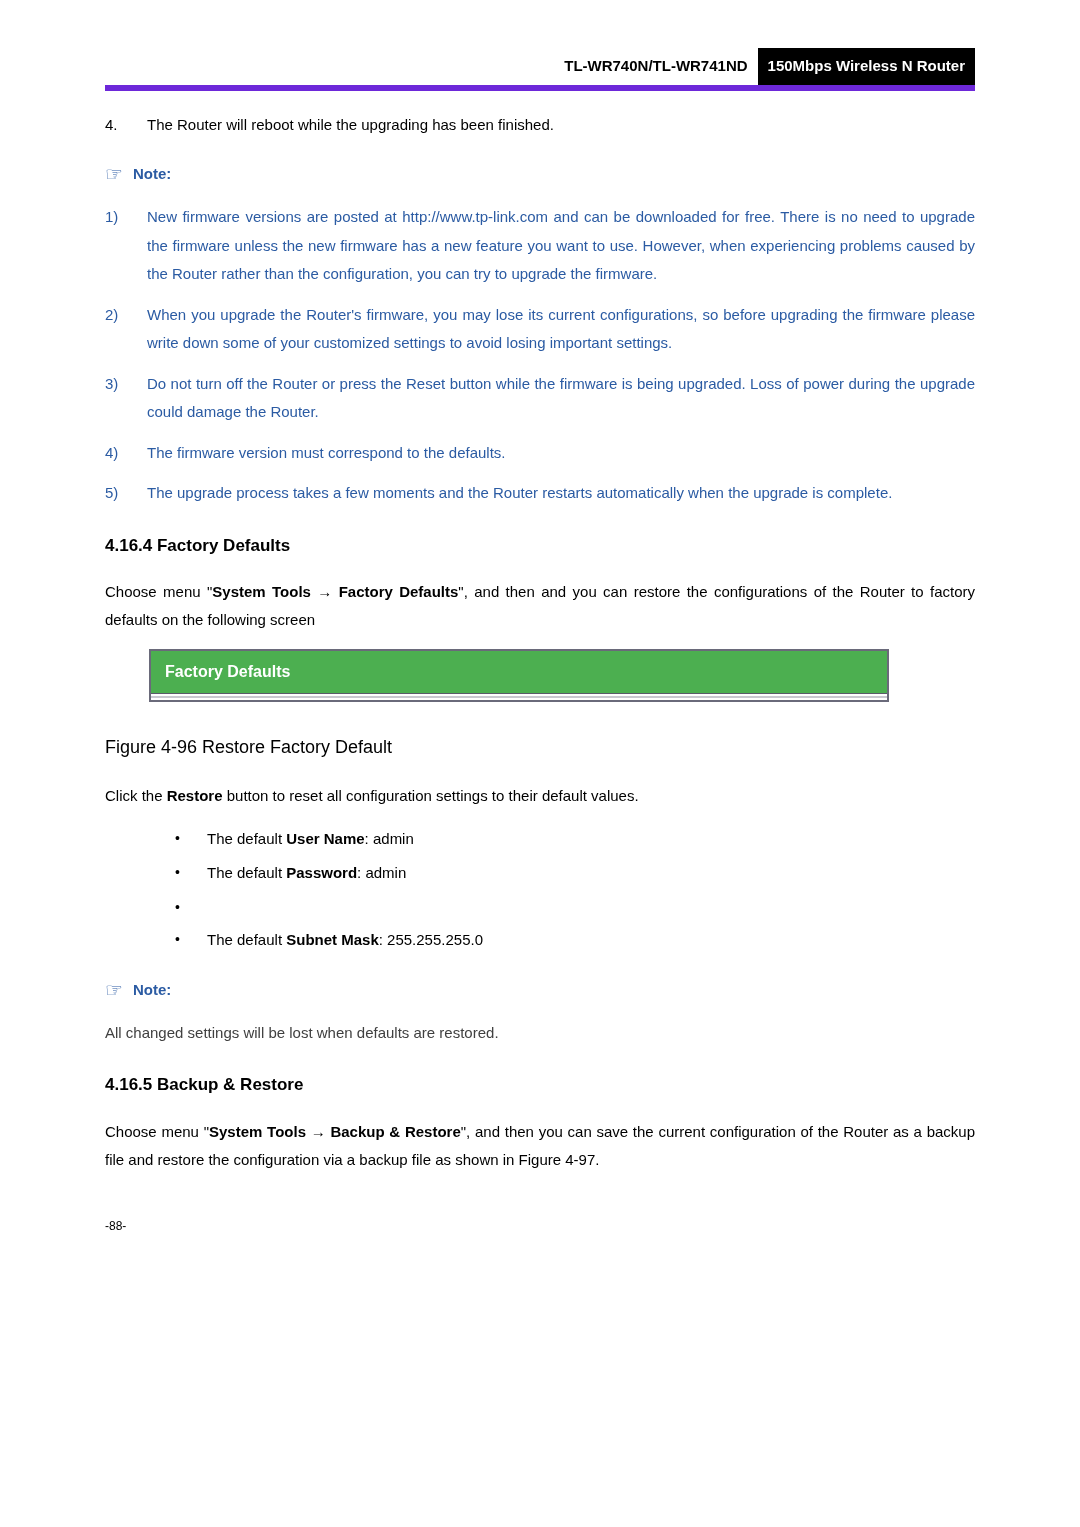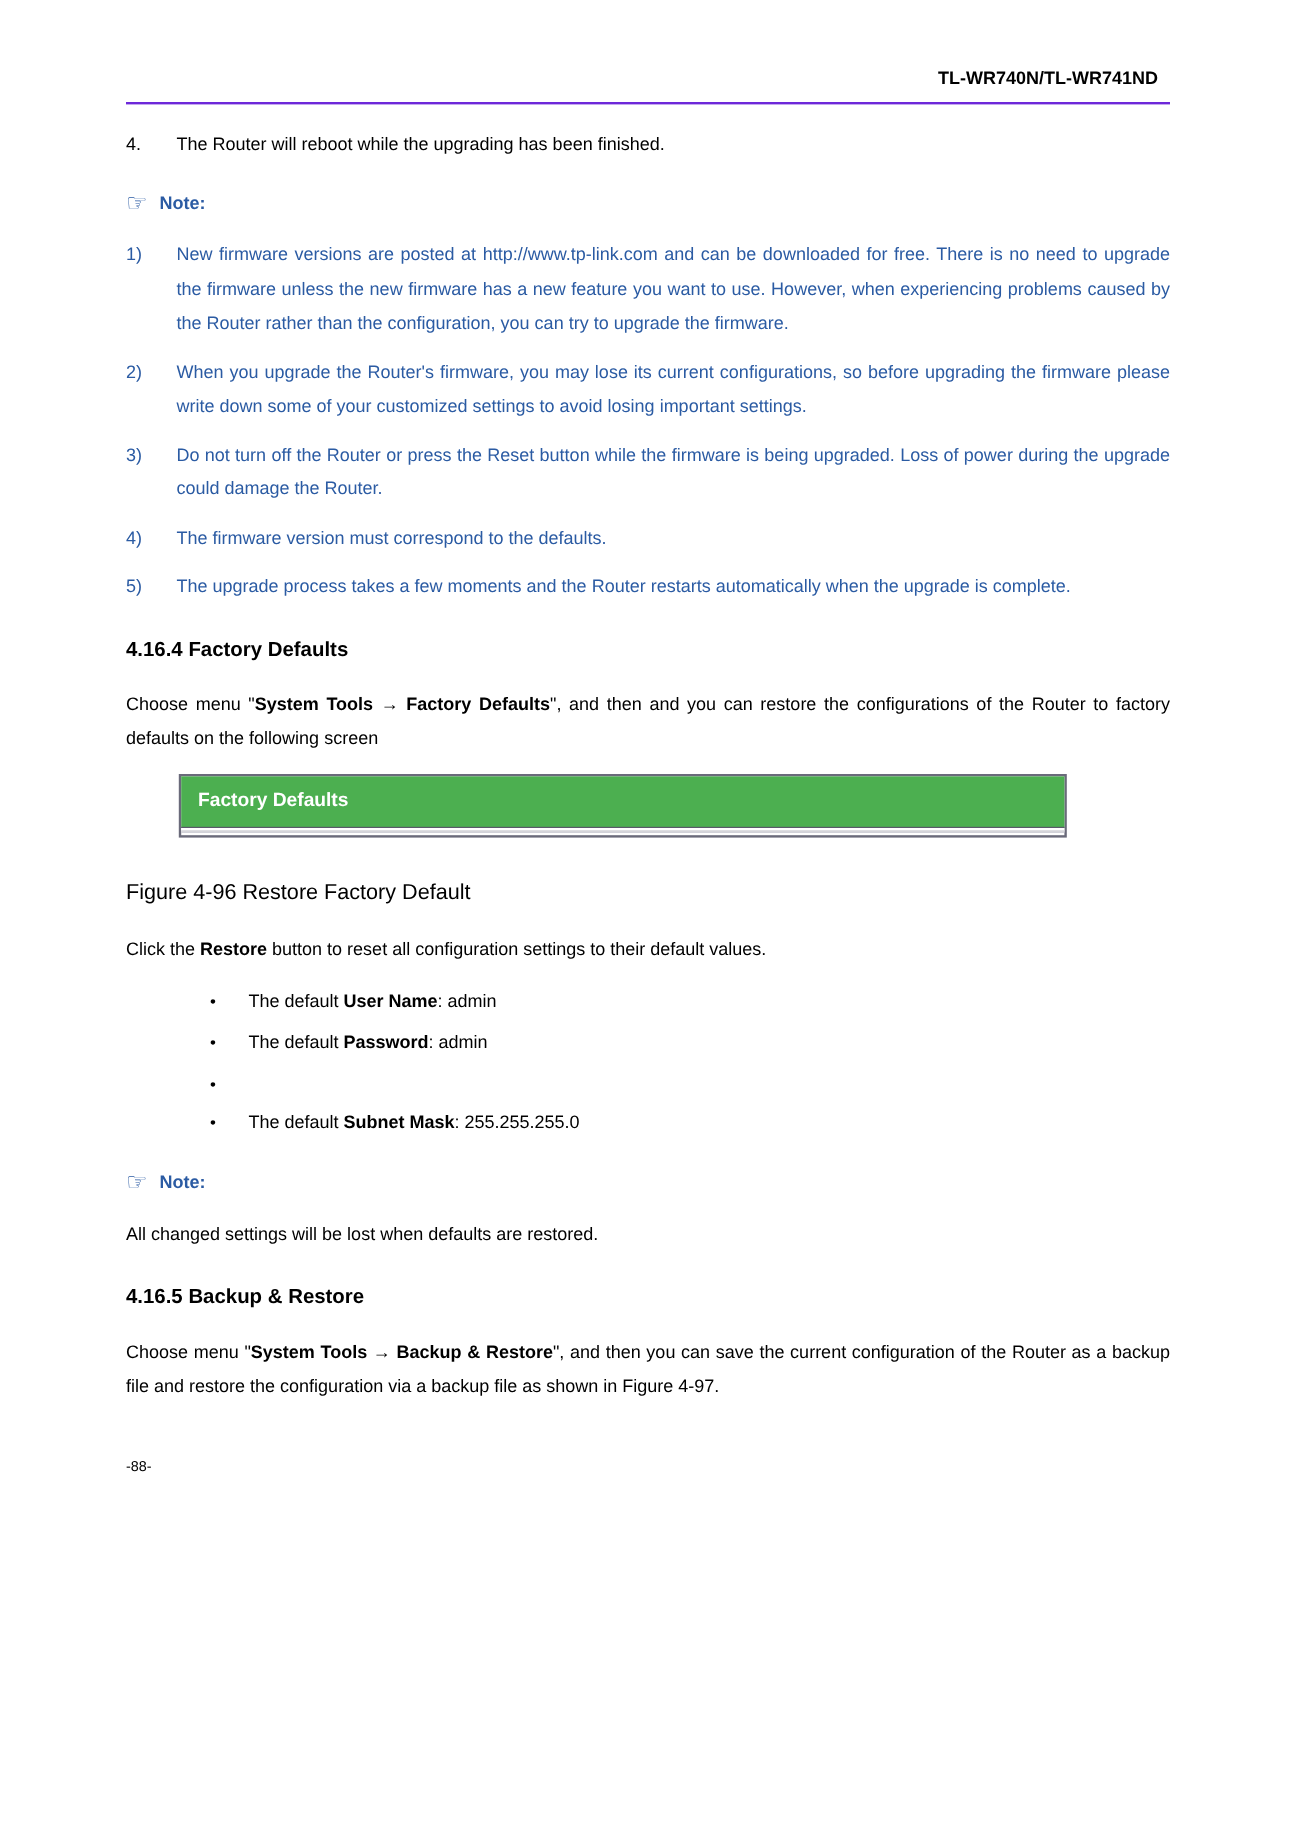--- a/index.html
+++ b/index.html
@@ -8,21 +8,21 @@
     font-family: Arial, Helvetica, sans-serif;
     font-size: 15px;
     color: #000;
     width: 1080px;
     padding: 48px 105px 40px 105px;
     line-height: 1.9;
   }
   .header-bar {
     display: flex;
     justify-content: flex-end;
-    border-bottom: 2px solid #6d28d9;
+    border-bottom: 6px solid #6d28d9;
     margin-bottom: 20px;
   }
   .header-model {
     font-weight: bold;
     padding: 4px 10px 4px 56px;
   }
   .header-title {
     background: #000;
     color: #fff;
     font-weight: bold;
@@ -48,21 +48,21 @@
   }
   .note-head .hand {
     font-size: 20px;
     margin-right: 10px;
   }
   .note-head .lbl {
     font-weight: bold;
     text-align: right;
   }
   .note-list .list-row { color: #2b5ba3; }
-  .note-plain { color: #000000; }
+  .note-plain { color: #404040; }
   .section-head {
     font-weight: bold;
     font-size: 17px;
     margin: 22px 0 16px 0;
   }
   .para { text-align: justify; margin-bottom: 14px; }
   .bold { font-weight: bold; }
   .arrow { font-weight: bold; }
   .figure-wrap {
     margin: 14px 0 6px 44px;
@@ -122,20 +122,21 @@
   .pagenum {
     font-size: 12px;
     margin-top: 40px;
   }
 </style>
 </head>
 <body>
 
 <div class="header-bar">
   <div class="header-model">TL-WR740N/TL-WR741ND</div>
+  <div class="header-title">150Mbps Wireless N Router</div>
 </div>
 
 <div class="list-row">
   <div class="list-marker">4.</div>
   <div class="list-body">The Router will reboot while the upgrading has been finished.</div>
 </div>
 
 <div class="note-head">
   <span class="hand">☞</span>
   <span class="lbl">Note:</span>

